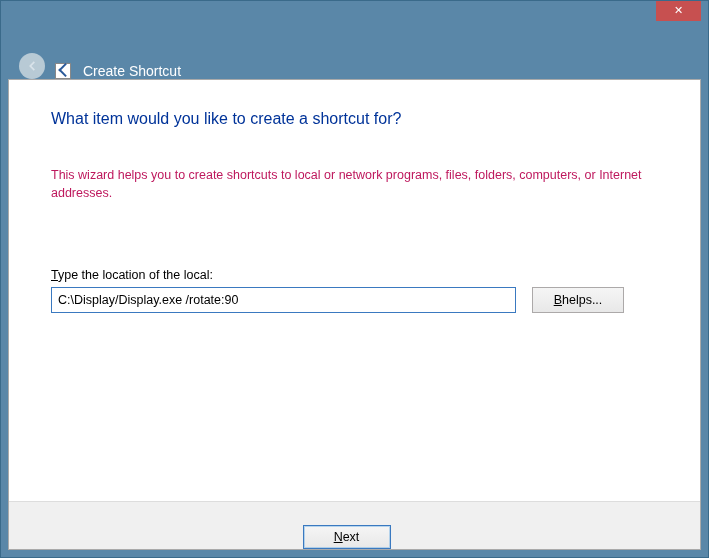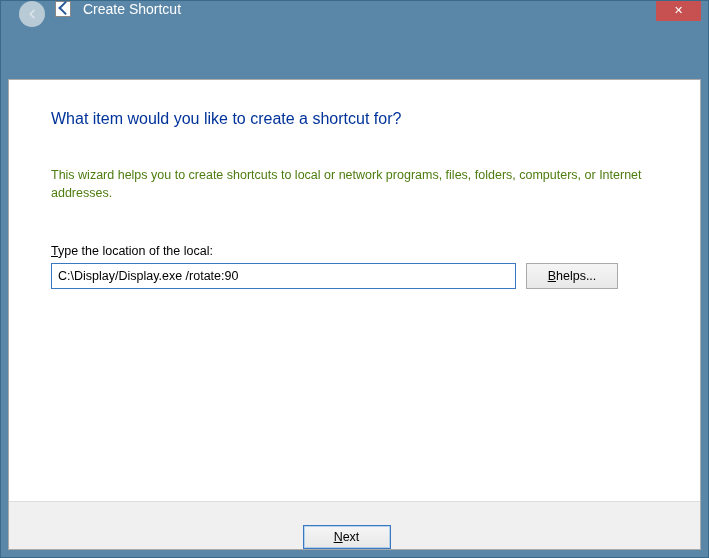--- a/index.html
+++ b/index.html
@@ -31,21 +31,21 @@
       color: white;
       font-size: 11px;
       text-align: center;
       line-height: 18px;
       cursor: pointer;
       font-family: Arial, sans-serif;
     }
     .header-bar {
       height: 78px;
       display: flex;
-      align-items: flex-start;
+      align-items: flex-end;
       padding-left: 18px;
       gap: 10px;
     }
     .back-btn {
       width: 26px;
       height: 26px;
       border-radius: 50%;
       background: #c9d6de;
       display: flex;
       align-items: center;
@@ -97,36 +97,36 @@
     .content-inner {
       padding: 30px 42px 20px 42px;
     }
     .heading {
       color: #003399;
       font-size: 16px;
       font-weight: 400;
       margin-bottom: 38px;
     }
     .description {
-      color: #4d7c0f;
+      color: #be185d;
       font-size: 12.5px;
       line-height: 1.45;
-      margin-bottom: 42px;
+      margin-bottom: 66px;
     }
     .field-label {
       color: #000;
       font-size: 12.5px;
       margin-bottom: 5px;
     }
     .field-label .accesskey {
       text-decoration: underline;
     }
     .input-row {
       display: flex;
-      gap: 10px;
+      gap: 16px;
       align-items: stretch;
       margin-bottom: 42px;
     }
     .location-input {
       flex: 0 0 465px;
       height: 26px;
       border: 1px solid #3a79c0;
       padding: 0 6px;
       font-size: 12.5px;
       font-family: inherit;

